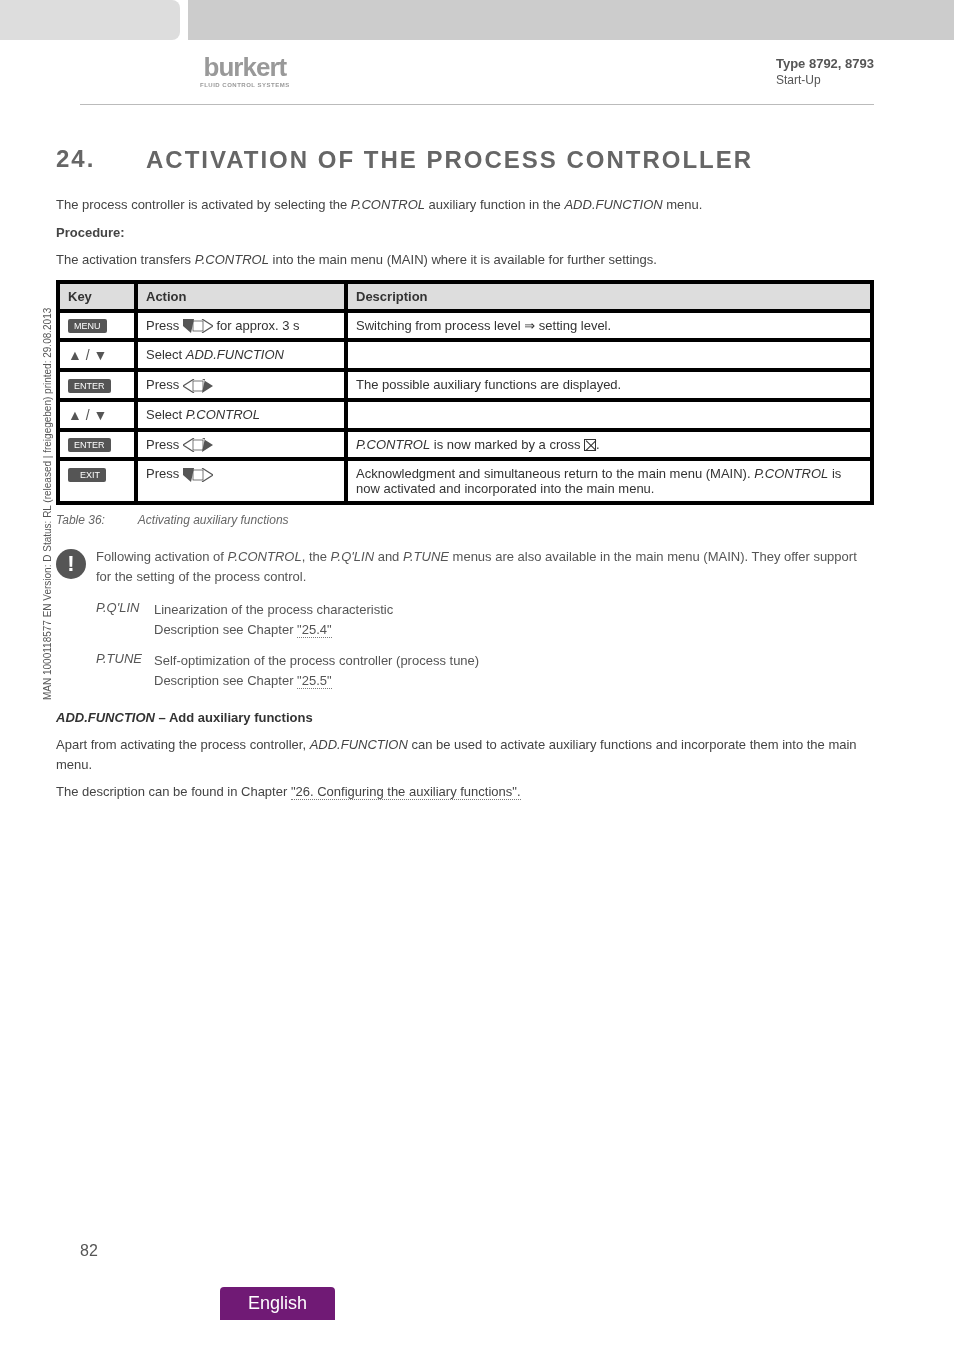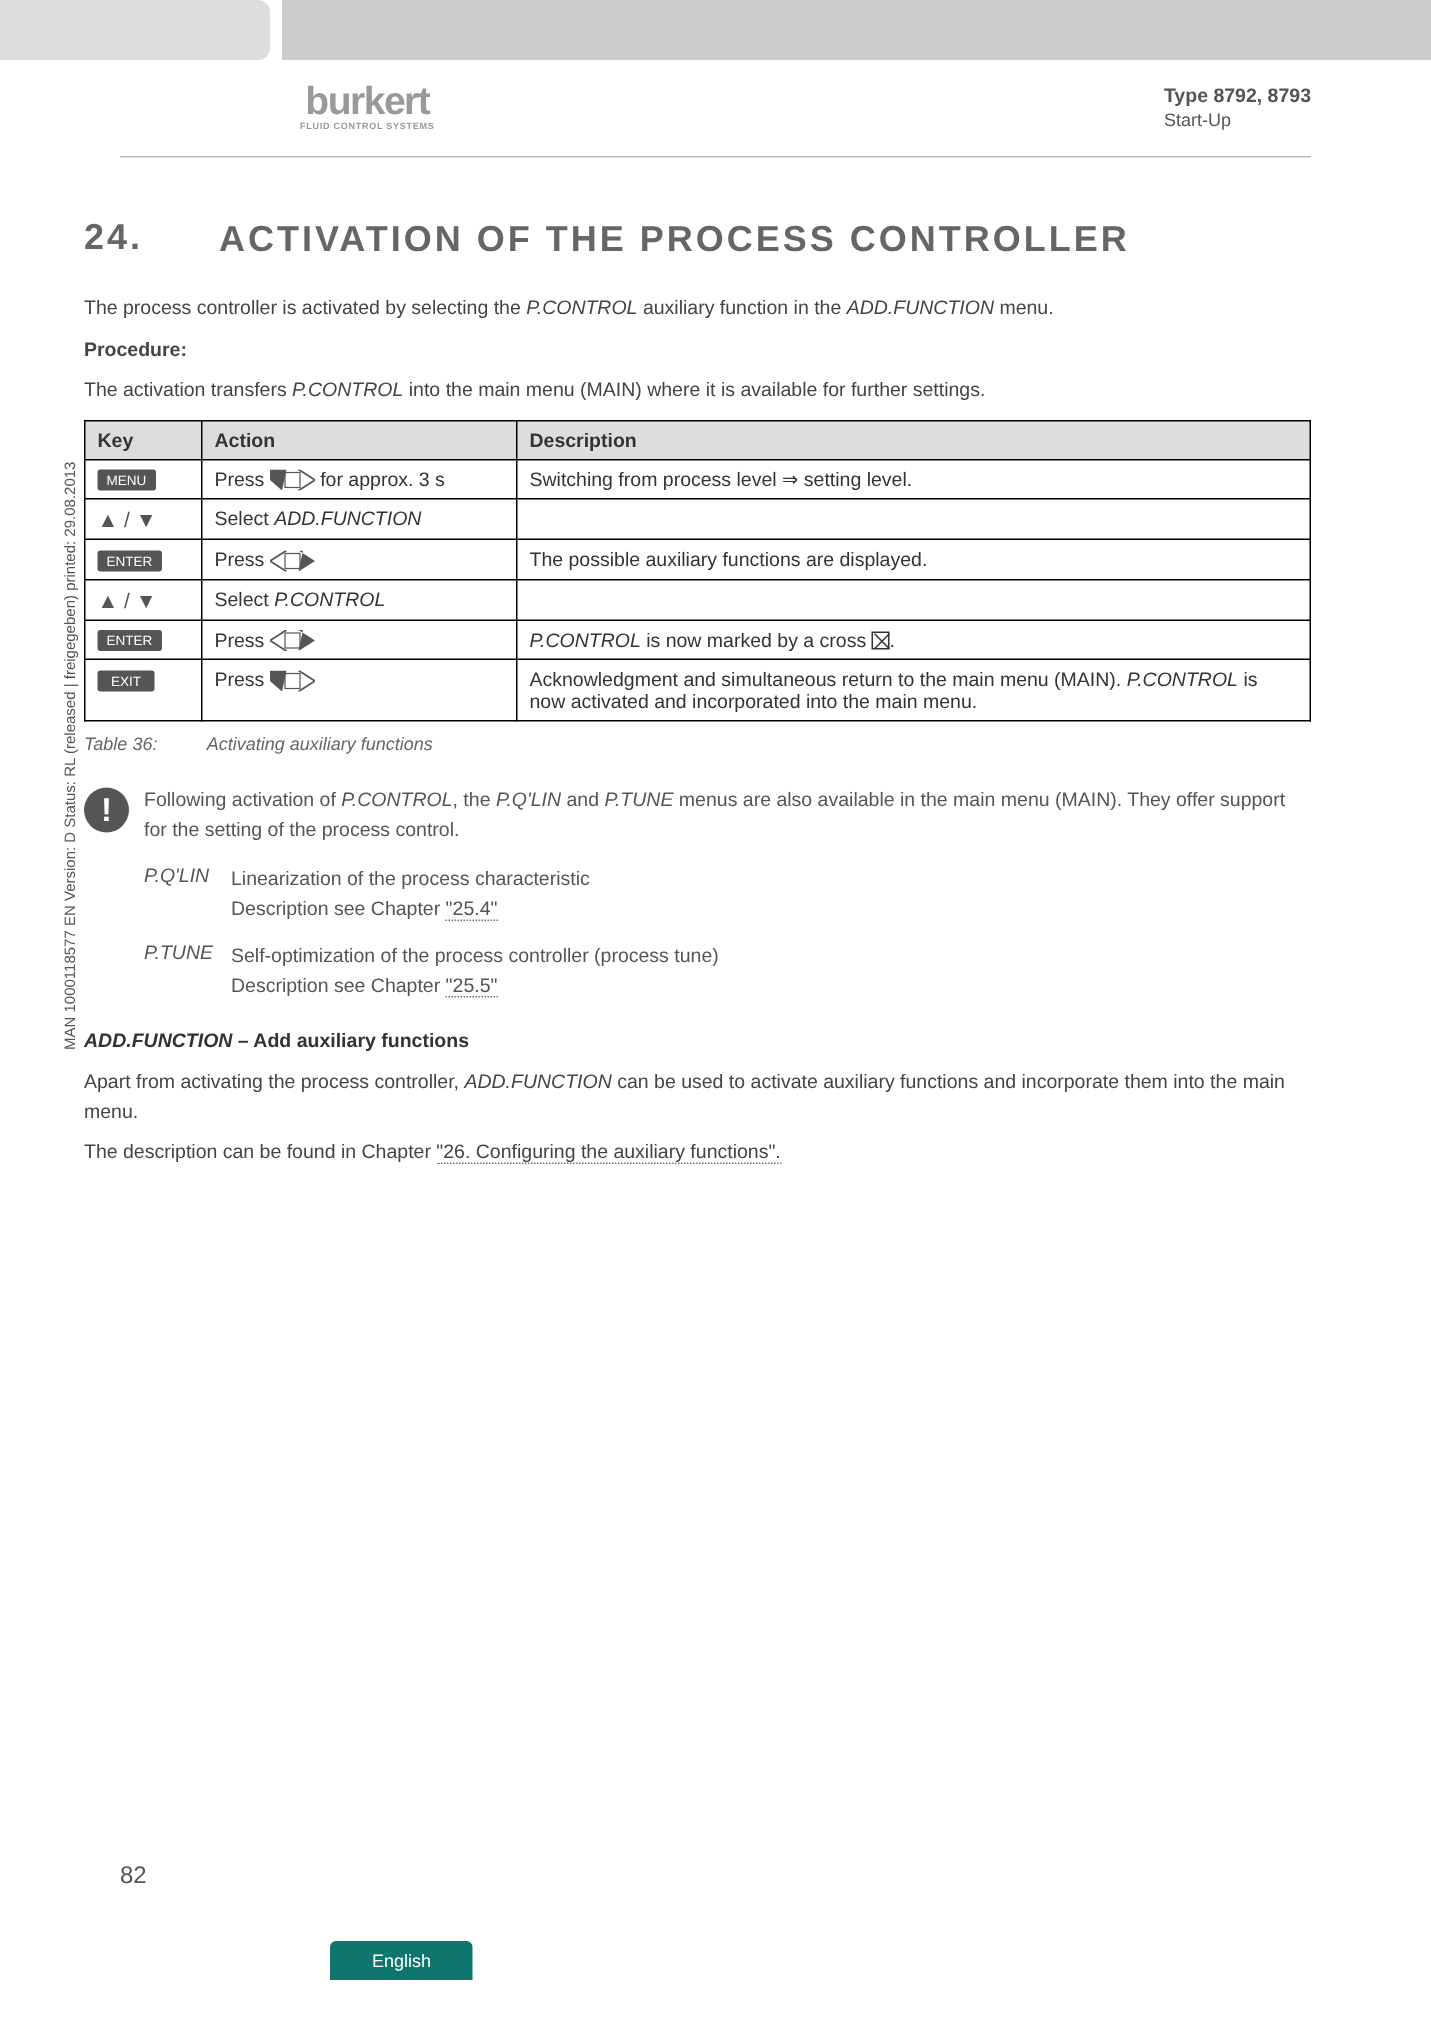--- a/index.html
+++ b/index.html
@@ -94,42 +94,42 @@
   }
   .italic { font-style: italic; }
   .bold { font-weight: bold; }
   table.proc {
     width: 100%;
     border-collapse: collapse;
     margin-top: 10px;
     margin-bottom: 8px;
   }
   table.proc th, table.proc td {
-    border: 1px solid #000000;
+    border: 4px solid #000000;
     padding: 5px 8px;
     text-align: left;
     vertical-align: top;
     font-size: 13px;
   }
   table.proc th {
     background: #ddd;
     font-weight: bold;
   }
   .col-key { width: 78px; }
   .col-action { width: 210px; }
   .key-btn {
     display: inline-block;
     background: #555;
     color: #fff;
     font-size: 9px;
     padding: 2px 6px;
     border-radius: 2px;
     vertical-align: middle;
     min-width: 38px;
-    text-align: center;
+    text-align: right;
   }
   .arrows {
     font-size: 14px;
     color: #555;
   }
   .key-icon {
     display: inline-block;
     width: 30px;
     height: 14px;
     position: relative;
@@ -227,23 +227,23 @@
     position: absolute;
     left: 80px;
     bottom: 90px;
     font-size: 16px;
     color: #555;
   }
   .footer-tab {
     position: absolute;
     left: 220px;
     bottom: 30px;
-    background: #0f766e;
+    background: #701a75;
     color: #fff;
-    font-size: 12px;
+    font-size: 18px;
     padding: 6px 28px;
     border-radius: 4px 4px 0 0;
   }
   .rarr { font-family: Arial; }
 </style>
 </head>
 <body>
 
 <div class="header-band">
   <div class="left-gray"></div>

